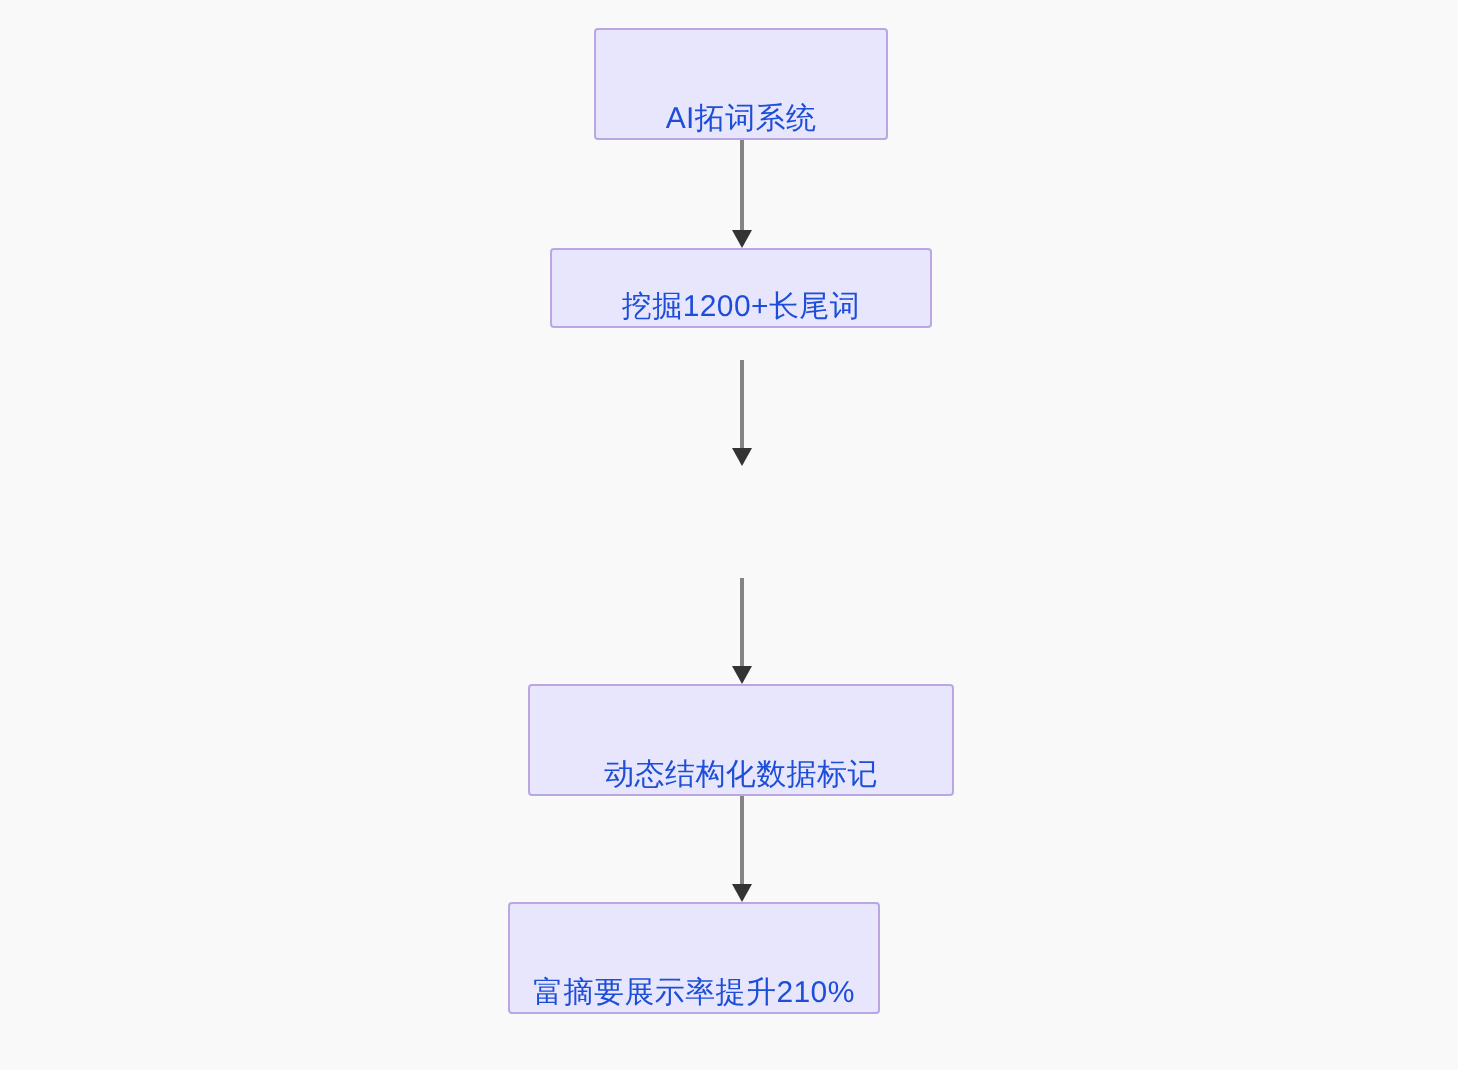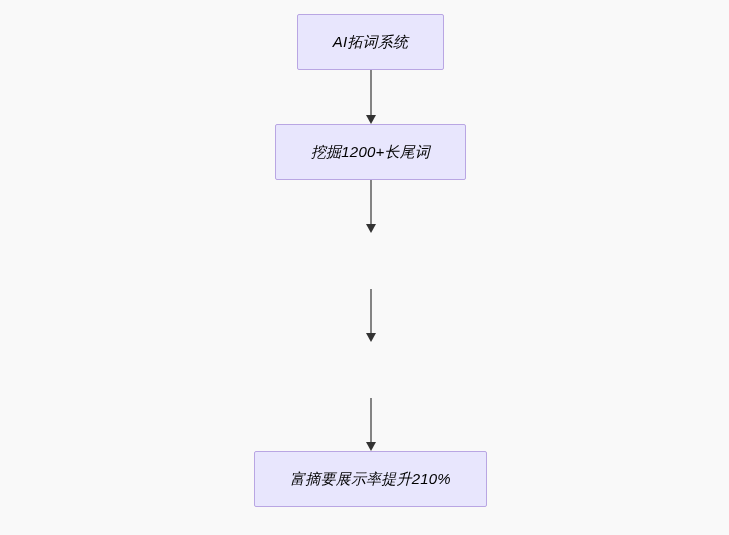--- a/index.html
+++ b/index.html
@@ -18,28 +18,27 @@
     width: 729px;
     height: 535px;
   }
   .node {
     position: absolute;
     box-sizing: border-box;
     background: #e8e6fd;
     border: 1.6px solid #b9a6e3;
     border-radius: 2px;
     display: flex;
-    align-items: center;
+    align-items: flex-end;
     justify-content: center;
-    color: #000000;
+    color: #1d4ed8;
     font-size: 15px;
     line-height: 1.2;
     letter-spacing: 0.2px;
     white-space: nowrap;
-    font-style: italic;
   }
   .node-label {
     display: block;
   }
   .edge {
     position: absolute;
     width: 0;
   }
   .edge-line {
     position: absolute;
@@ -80,23 +79,26 @@
 
   <div class="edge" style="left:370px; top:398px; height:54px;">
     <div class="edge-line" style="height:45px;"></div>
     <div class="edge-arrow" style="top:44px;"></div>
   </div>
 
   <div class="node" style="left:297px; top:14px; width:147px; height:56px;">
     <span class="node-label">AI拓词系统</span>
   </div>
 
-  <div class="node" style="left:275px; top:124px; width:191px; height:56px;">
+  <div class="node" style="left:275px; top:124px; width:191px; height:40px;">
     <span class="node-label">挖掘1200+长尾词</span>
   </div>
 
 
+  <div class="node" style="left:264px; top:342px; width:213px; height:56px;">
+    <span class="node-label">动态结构化数据标记</span>
+  </div>
 
-  <div class="node" style="left:254px; top:451px; width:233px; height:56px;">
+  <div class="node" style="left:254px; top:451px; width:186px; height:56px;">
     <span class="node-label">富摘要展示率提升210%</span>
   </div>
 
 </div>
 
 </body></html>

